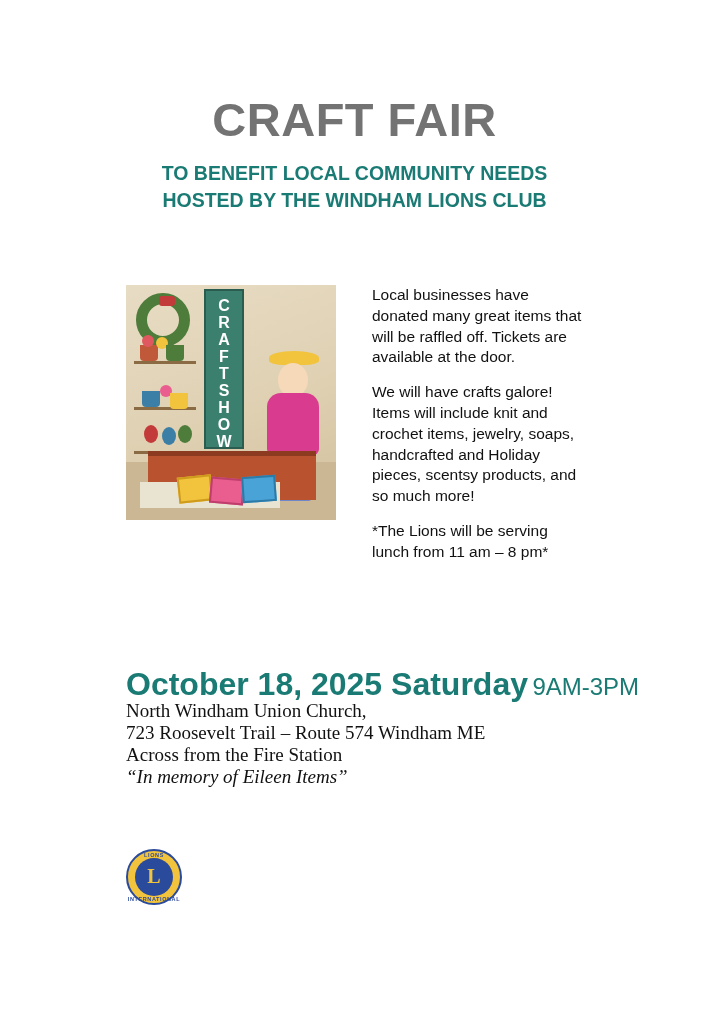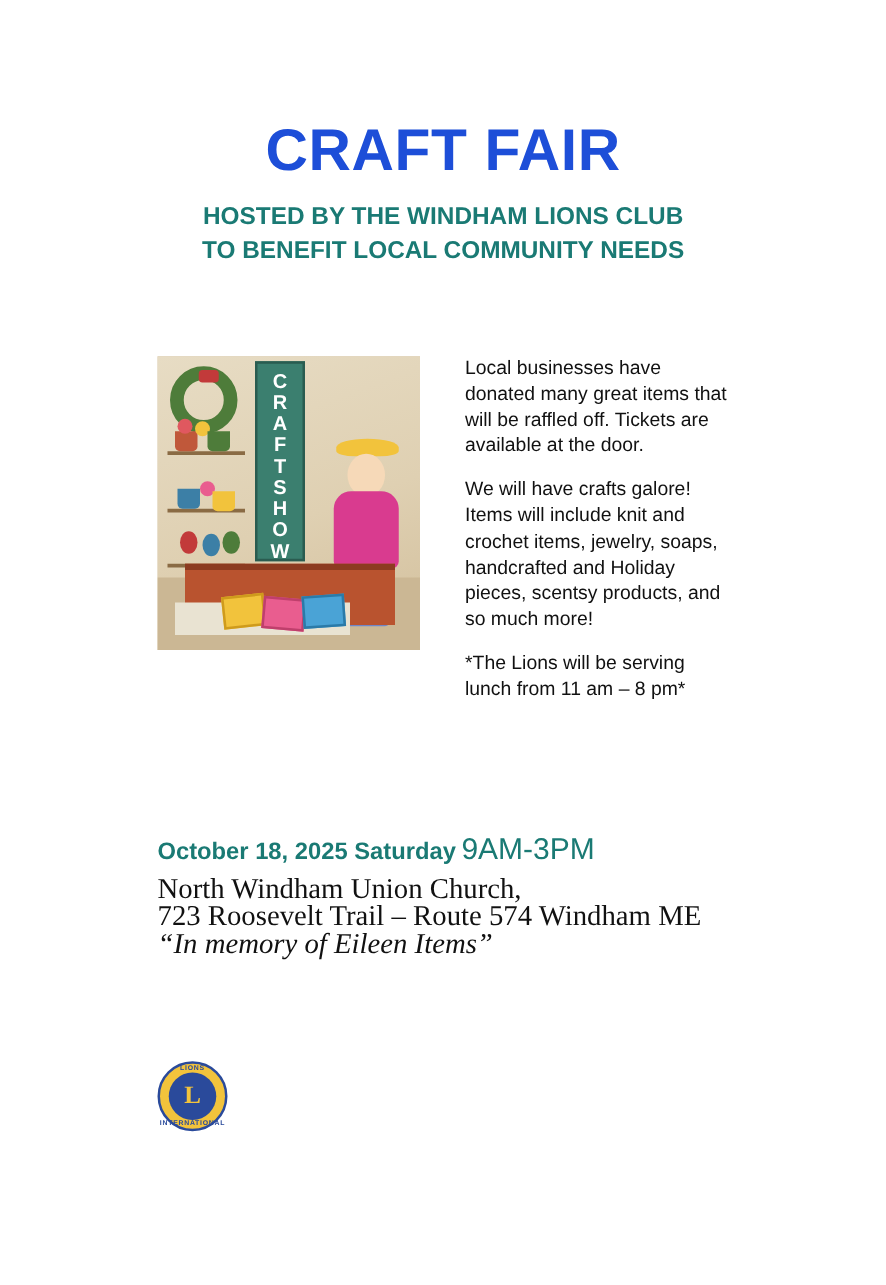--- a/index.html
+++ b/index.html
@@ -27,21 +27,21 @@
   
   .title {
     position: absolute;
     left: 0;
     top: 92px;
     width: 709px;
     text-align: center;
     font-size: 47px;
     font-weight: bold;
     letter-spacing: 0.5px;
-    color: #1d4ed8;
+    color: #737373;
   }
   .subtitle {
     position: absolute;
     left: 0;
     top: 160px;
     width: 709px;
     text-align: center;
     color: #1a7a74;
     font-weight: bold;
     font-size: 19.5px;
@@ -185,35 +185,35 @@
   .eventline {
     position: absolute;
     left: 126px;
     top: 666px;
     width: 520px;
     white-space: nowrap;
   }
   .eventline .date {
     font-family: "Liberation Sans", sans-serif;
     font-weight: bold;
-    font-size: 19px;
+    font-size: 32px;
     color: #1a7a74;
   }
   .eventline .time {
     font-family: "Liberation Sans", sans-serif;
     font-size: 24px;
     color: #1a7a74;
   }
   .venue {
     position: absolute;
     left: 126px;
     top: 700px;
     width: 520px;
     font-family: "Liberation Serif", serif;
-    font-size: 23px;
+    font-size: 19px;
     line-height: 22px;
     color: #111111;
   }
   .venue .memory {
     font-style: italic;
   }
 
   
   .footer {
     position: absolute;
@@ -280,22 +280,22 @@
   }
 </style>
 </head>
 <body>
 
 <div class="page">
 
   <div class="title">CRAFT FAIR</div>
 
   <div class="subtitle">
+    <div>TO BENEFIT LOCAL COMMUNITY NEEDS</div>
     <div>HOSTED BY THE WINDHAM LIONS CLUB</div>
-    <div>TO BENEFIT LOCAL COMMUNITY NEEDS</div>
   </div>
 
   <div class="art">
     <div class="wallcream"></div>
     <div class="floor"></div>
 
     <div class="wreath">
       <div class="bow"></div>
     </div>
 
@@ -352,20 +352,21 @@
   </div>
 
   <div class="eventline">
     <span class="date">October 18, 2025 Saturday</span>
     <span class="time">9AM-3PM</span>
   </div>
 
   <div class="venue">
     <div>North Windham Union Church,</div>
     <div>723 Roosevelt Trail – Route 574 Windham ME</div>
+    <div>Across from the Fire Station</div>
     <div class="memory">“In memory of Eileen Items”</div>
   </div>
 
   <div class="footer">
     <div class="lionslogo">
       <div class="outer"></div>
       <div class="toptxt">LIONS</div>
       <div class="inner">
         <div class="letter">L</div>
       </div>

